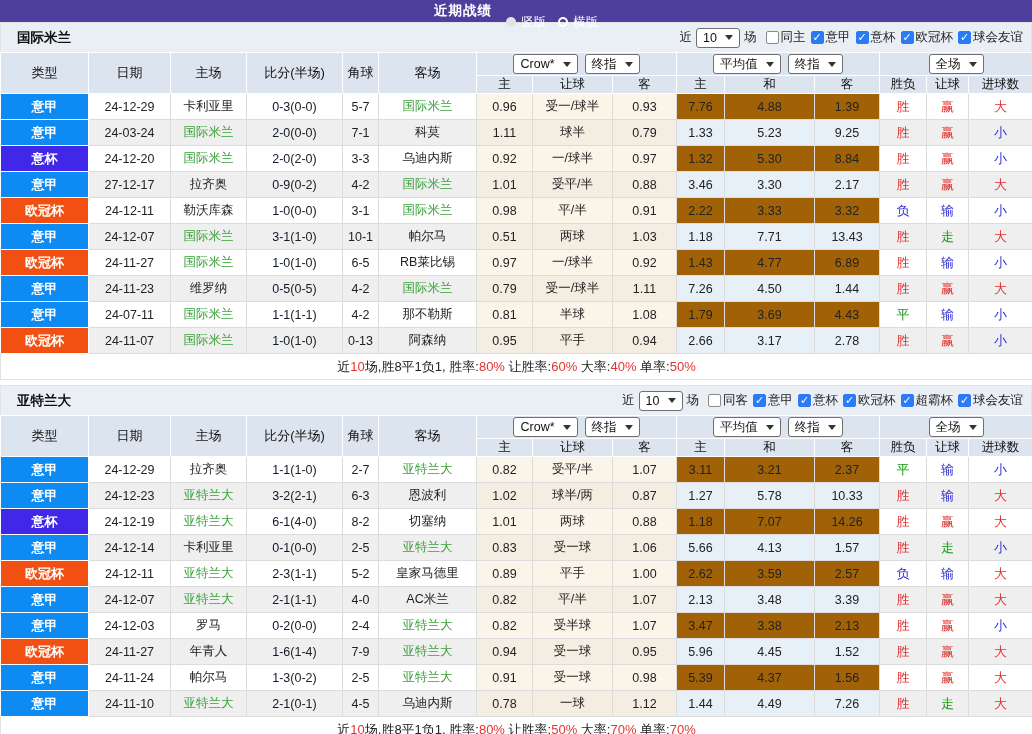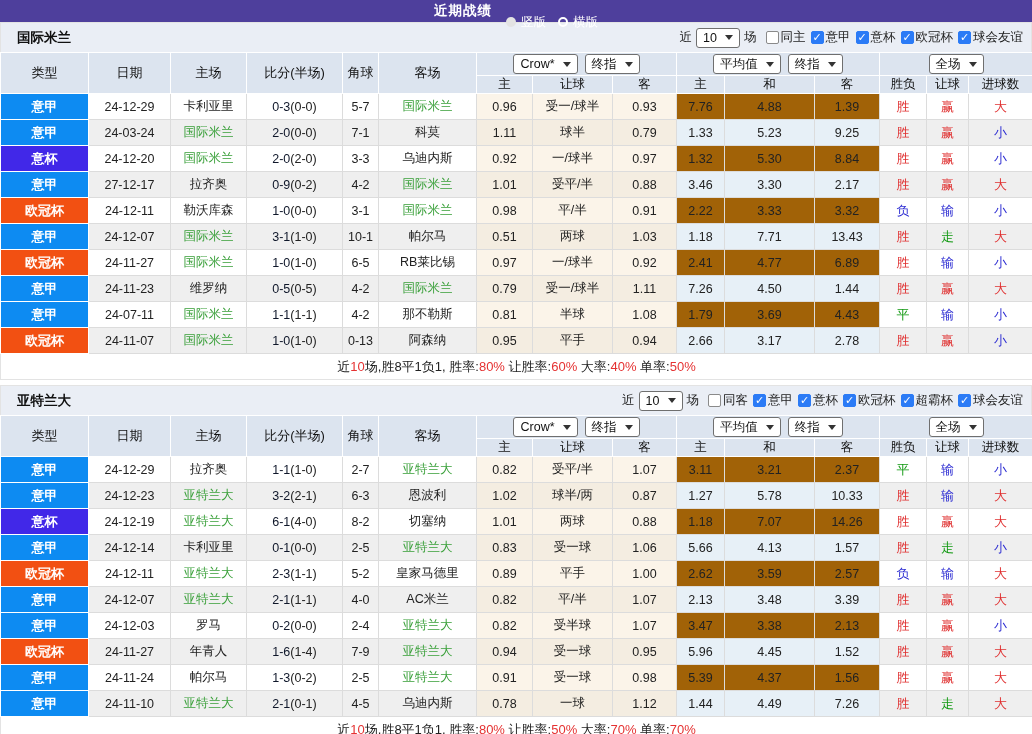--- a/index.html
+++ b/index.html
@@ -267,21 +267,21 @@
       <tr>
         <td class="badge" style="background: rgb(242, 80, 18);">欧冠杯</td>
         <td class="plain">24-11-27</td>
         <td class="plain team tgreen">国际米兰</td>
         <td class="plain"><span class="s-red">1-0</span><span>(1-0)</span></td>
         <td class="plain">6-5</td>
         <td class="plain team">RB莱比锡</td>
         <td class="crow">0.97</td>
         <td class="crow">一/球半</td>
         <td class="crow">0.92</td>
-        <td class="avg">2.41</td>
+        <td class="avg">1.43</td>
         <td class="avg">4.77</td>
         <td class="avg">6.89</td>
         <td class="res" style="color: rgb(224, 49, 49);">胜</td>
         <td class="res" style="color: rgb(45, 45, 210);">输</td>
         <td class="res" style="color: rgb(45, 45, 210);">小</td>
       </tr>
       <tr>
         <td class="badge" style="background: rgb(13, 139, 242);">意甲</td>
         <td class="plain">24-11-23</td>
         <td class="plain team">维罗纳</td>

